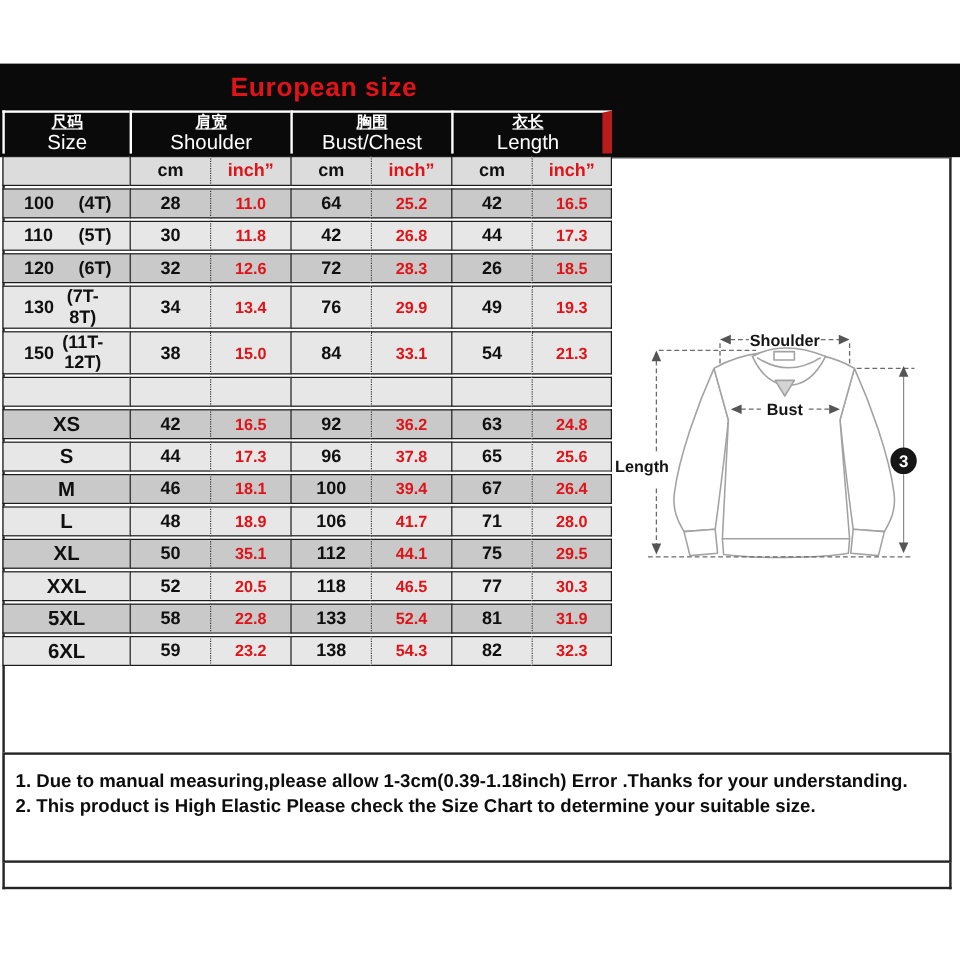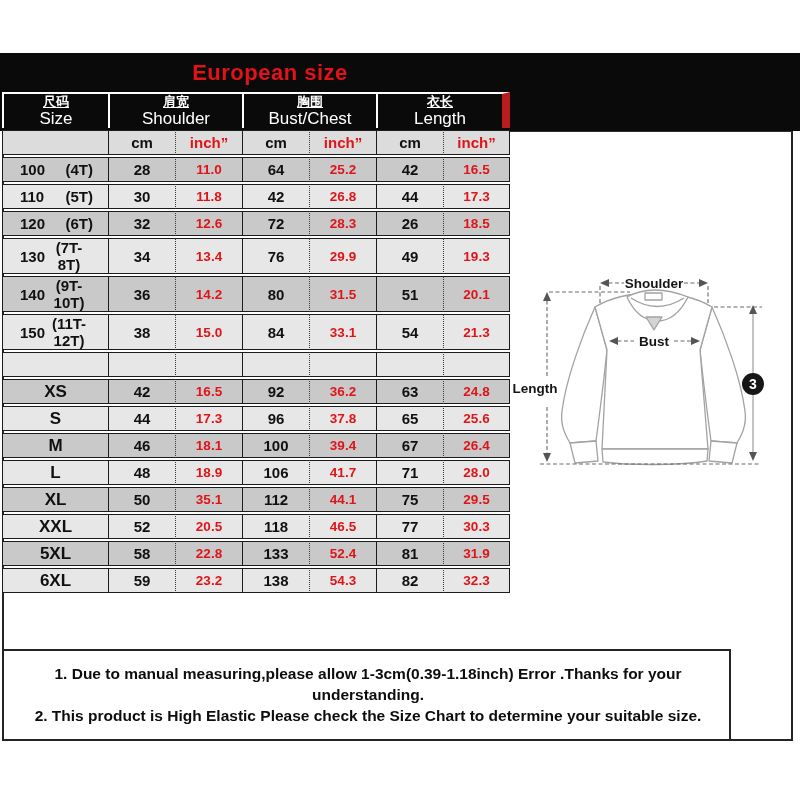--- a/index.html
+++ b/index.html
@@ -36,22 +36,22 @@
   tr.subhead td.inch{font-size:15px;}
   tr.dark td{background:var(--row-dark,#c9c9c9);}
   tr.light td{background:var(--row-light,#e7e7e7);}
   td.size-col.adult{font-size:17px;}
   .kid-wrap{display:flex;justify-content:space-between;align-items:center;padding:0 15px 0 17px;font-size:15px;}
 
   
   .diagram{position:absolute;left:510px;top:131px;width:287px;height:514px;}
 
   
-  .notes-box{position:absolute;left:2px;top:649px;width:729px;height:92px;box-sizing:border-box;
-             border:2px solid #242424;background:#ffffff;padding:12px 6px 0 9px;text-align:center;}
+  .notes-box{position:absolute;left:2px;top:627px;width:791px;height:92px;box-sizing:border-box;
+             border:2px solid #242424;background:#ffffff;padding:12px 6px 0 9px;}
   .note-line{font-size:15.5px;font-weight:bold;color:#0d0d0d;line-height:21px;}
 </style>
 </head>
 <body>
 
 <div class="page">
 
   <div class="band">
     <div class="band-title">European size</div>
   </div>
@@ -147,34 +147,20 @@
               <span>(7T-8T)</span>
             </div>
           </td>
           <td class="cm">34</td>
           <td class="inch">13.4</td>
           <td class="cm">76</td>
           <td class="inch">29.9</td>
           <td class="cm">49</td>
           <td class="inch">19.3</td>
         </tr>
-        <tr class="dark">
-          <td class="size-col">
-            <div class="kid-wrap">
-              <span>140</span>
-              <span>(9T-10T)</span>
-            </div>
-          </td>
-          <td class="cm">36</td>
-          <td class="inch">14.2</td>
-          <td class="cm">80</td>
-          <td class="inch">31.5</td>
-          <td class="cm">51</td>
-          <td class="inch">20.1</td>
-        </tr>
         <tr class="light">
           <td class="size-col">
             <div class="kid-wrap">
               <span>150</span>
               <span>(11T-12T)</span>
             </div>
           </td>
           <td class="cm">38</td>
           <td class="inch">15.0</td>
           <td class="cm">84</td>

